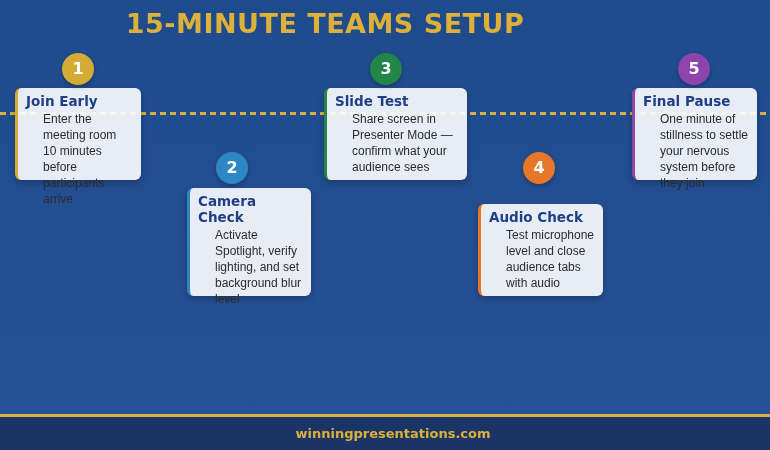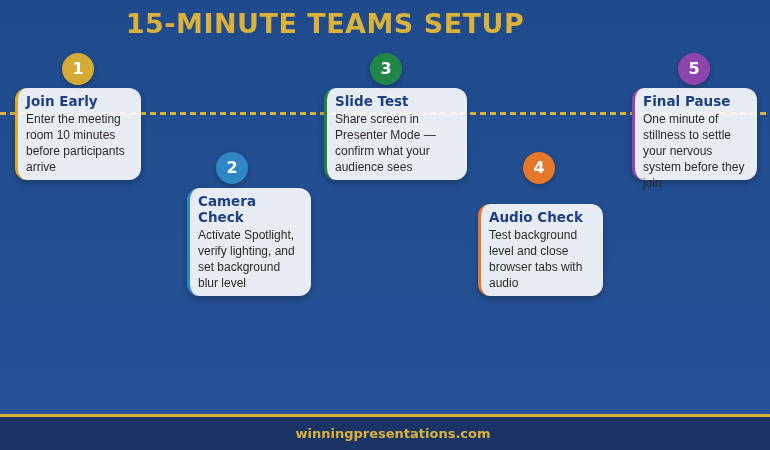--- a/index.html
+++ b/index.html
@@ -23,32 +23,32 @@
   }
   .badge {
     position: absolute; width: 32px; height: 32px; border-radius: 50%;
     color: #fff; font-family: "DejaVu Sans", sans-serif; font-weight: 900;
     font-size: 16px; line-height: 32px; text-align: center;
     box-shadow: 0 2px 4px rgba(0,0,0,0.25);
     z-index: 3;
   }
   .card {
     position: absolute; background: rgba(248,250,253,0.93);
-    border-radius: 12px; border-left: 3px solid;
+    border-radius: 6px; border-left: 3px solid;
     padding: 5px 8px 6px 8px;
     box-shadow: 0 3px 6px rgba(0,0,0,0.25);
     z-index: 2;
   }
   .card h3 {
     font-family: "DejaVu Sans", sans-serif; font-weight: 900;
     font-size: 13.5px; line-height: 16px; color: #1d3f86; margin-bottom: 2px;
   }
   .card p {
     font-family: "Liberation Sans", sans-serif; font-size: 12px;
-    line-height: 16px; color: #2b2b2b;
+    line-height: 16px; color: #2b2b2b; margin-left: 17px;
   }
   .footer-line {
     position: absolute; left: 0; top: 414px; width: 770px; height: 3px; background: #d9b23c;
   }
   .footer {
     position: absolute; left: 0; top: 417px; width: 770px; height: 33px;
     background: #1b3466;
     text-align: center; line-height: 33px;
     font-family: "DejaVu Sans", sans-serif; font-weight: 700; font-size: 13px;
     color: #dcb13a;
@@ -76,21 +76,21 @@
 
 <div class="badge" style="left:370px;top:53px;background:#228648;">3</div>
 <div class="card" style="left:324px;top:88px;width:143px;height:92px;border-left-color:#228648;">
   <h3>Slide Test</h3>
   <p>Share screen in Presenter Mode — confirm what your audience sees</p>
 </div>
 
 <div class="badge" style="left:523px;top:152px;background:#e5762a;">4</div>
 <div class="card" style="left:478px;top:204px;width:125px;height:92px;border-left-color:#e5762a;">
   <h3>Audio Check</h3>
-  <p>Test background level and close browser tabs with audio</p>
+  <p>Test microphone level and close audience tabs with audio</p>
 </div>
 
 <div class="badge" style="left:678px;top:53px;background:#8e44ad;">5</div>
 <div class="card" style="left:632px;top:88px;width:125px;height:92px;border-left-color:#8e44ad;">
   <h3>Final Pause</h3>
   <p>One minute of stillness to settle your nervous system before they join</p>
 </div>
 
 <div class="footer-line"></div>
 <div class="footer">

